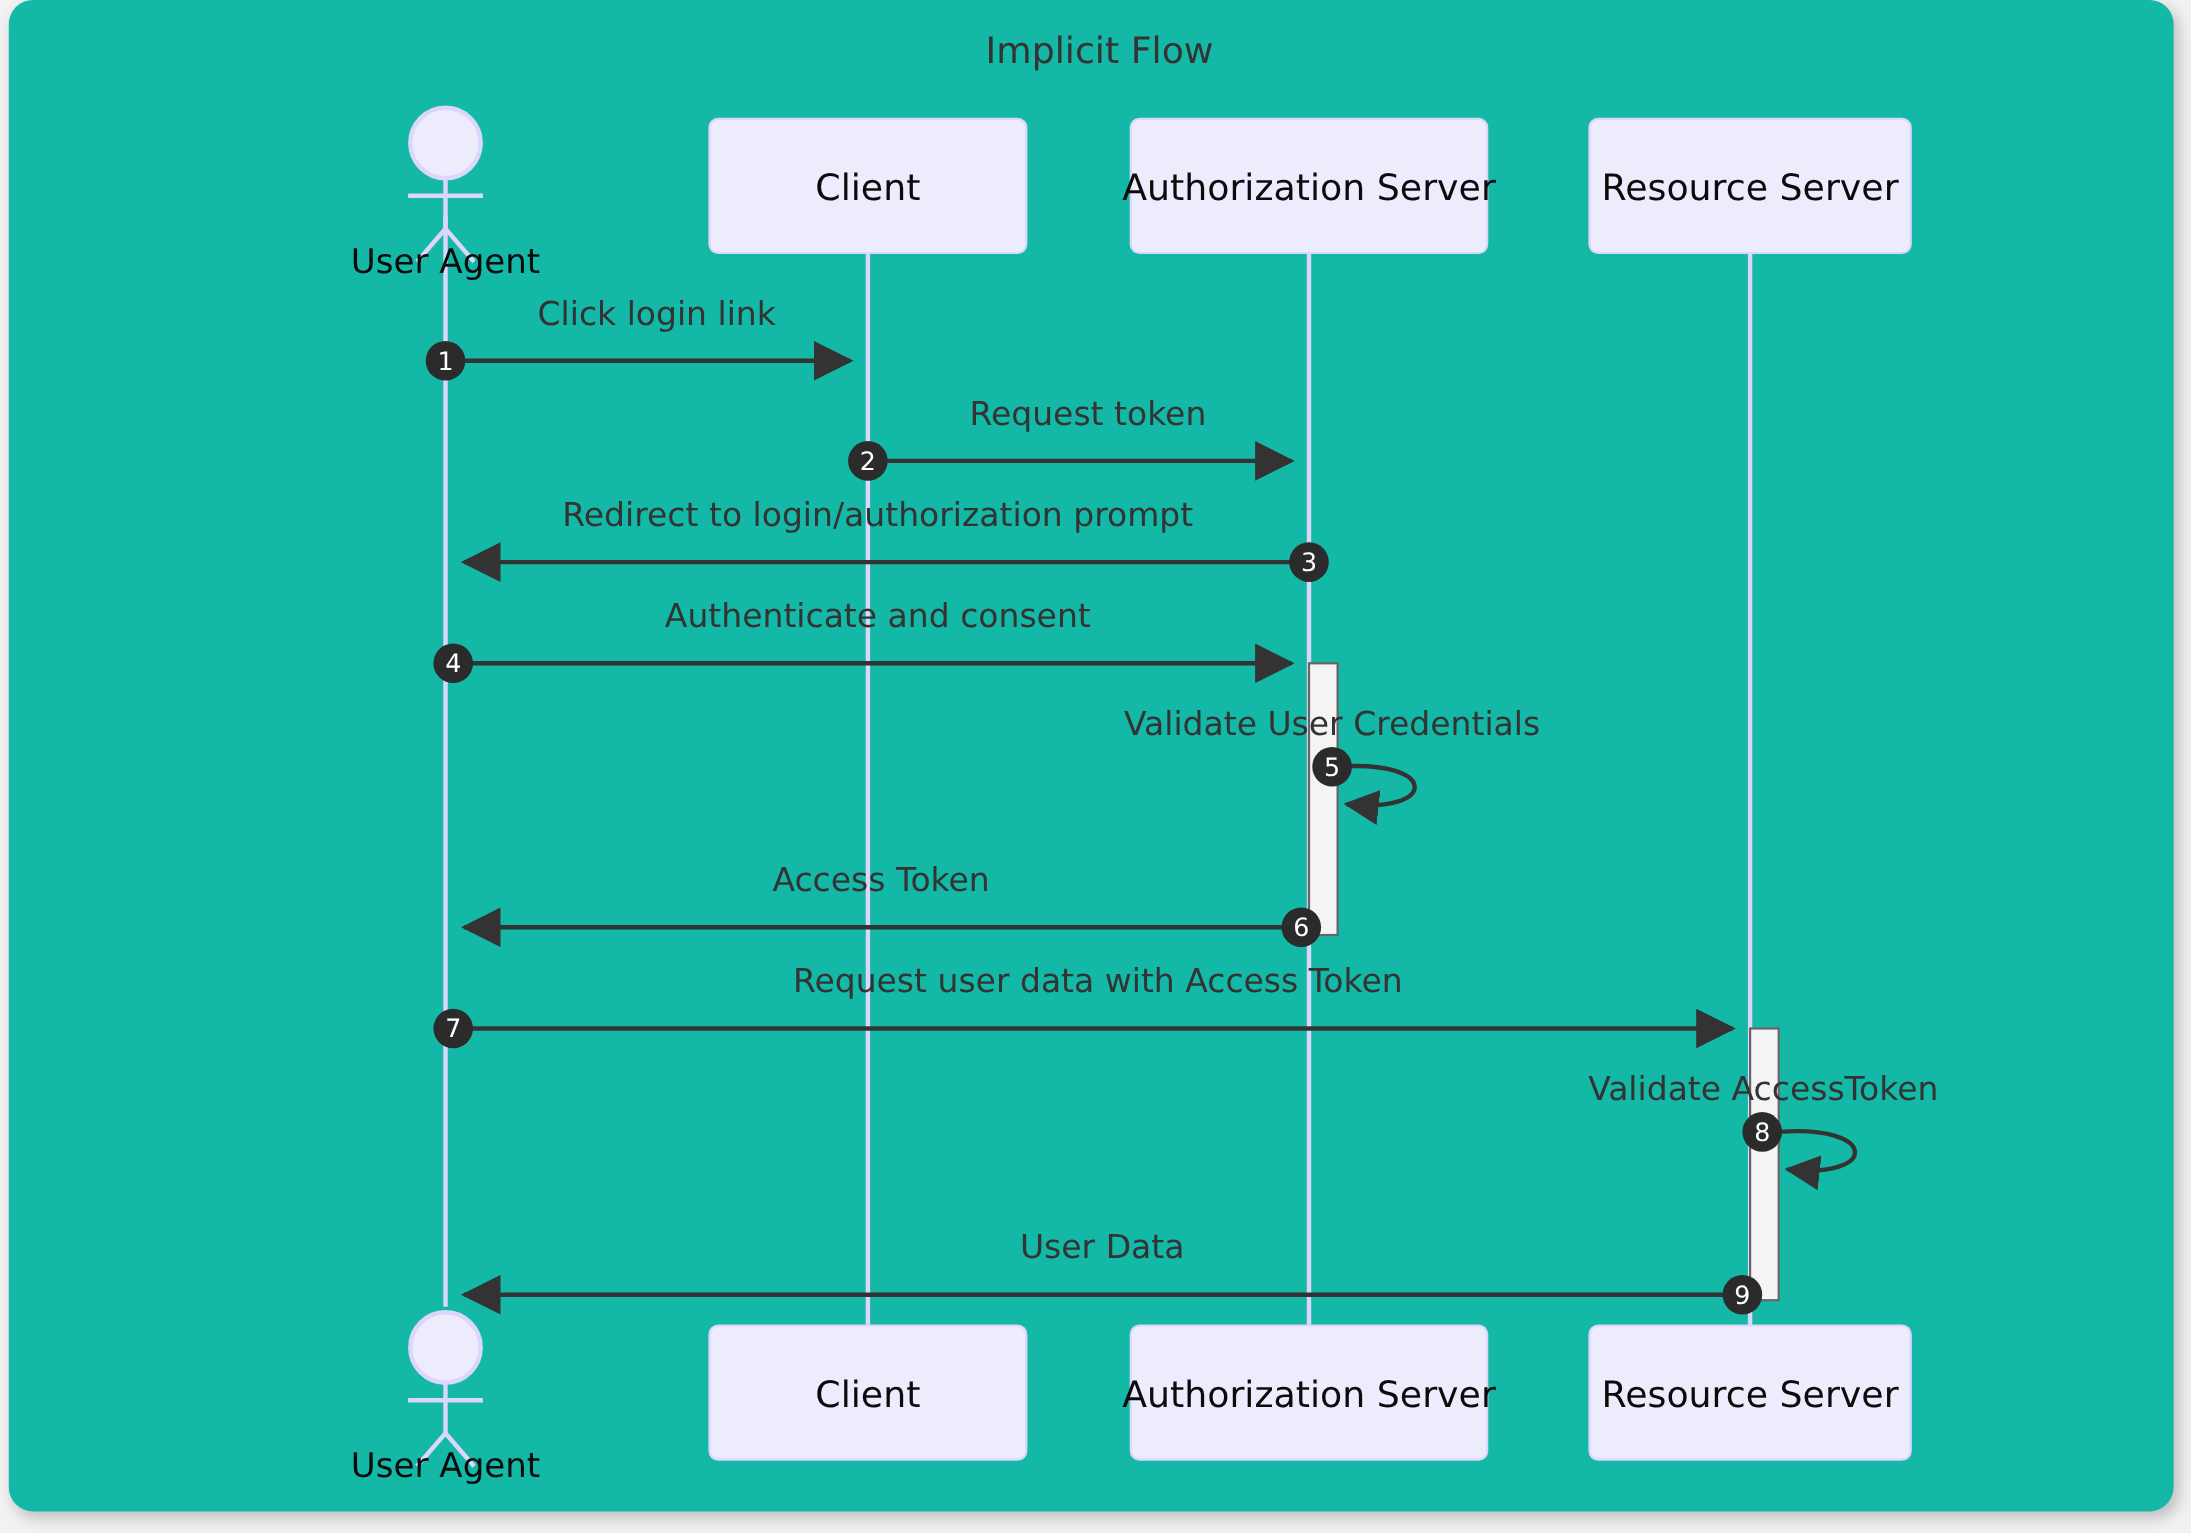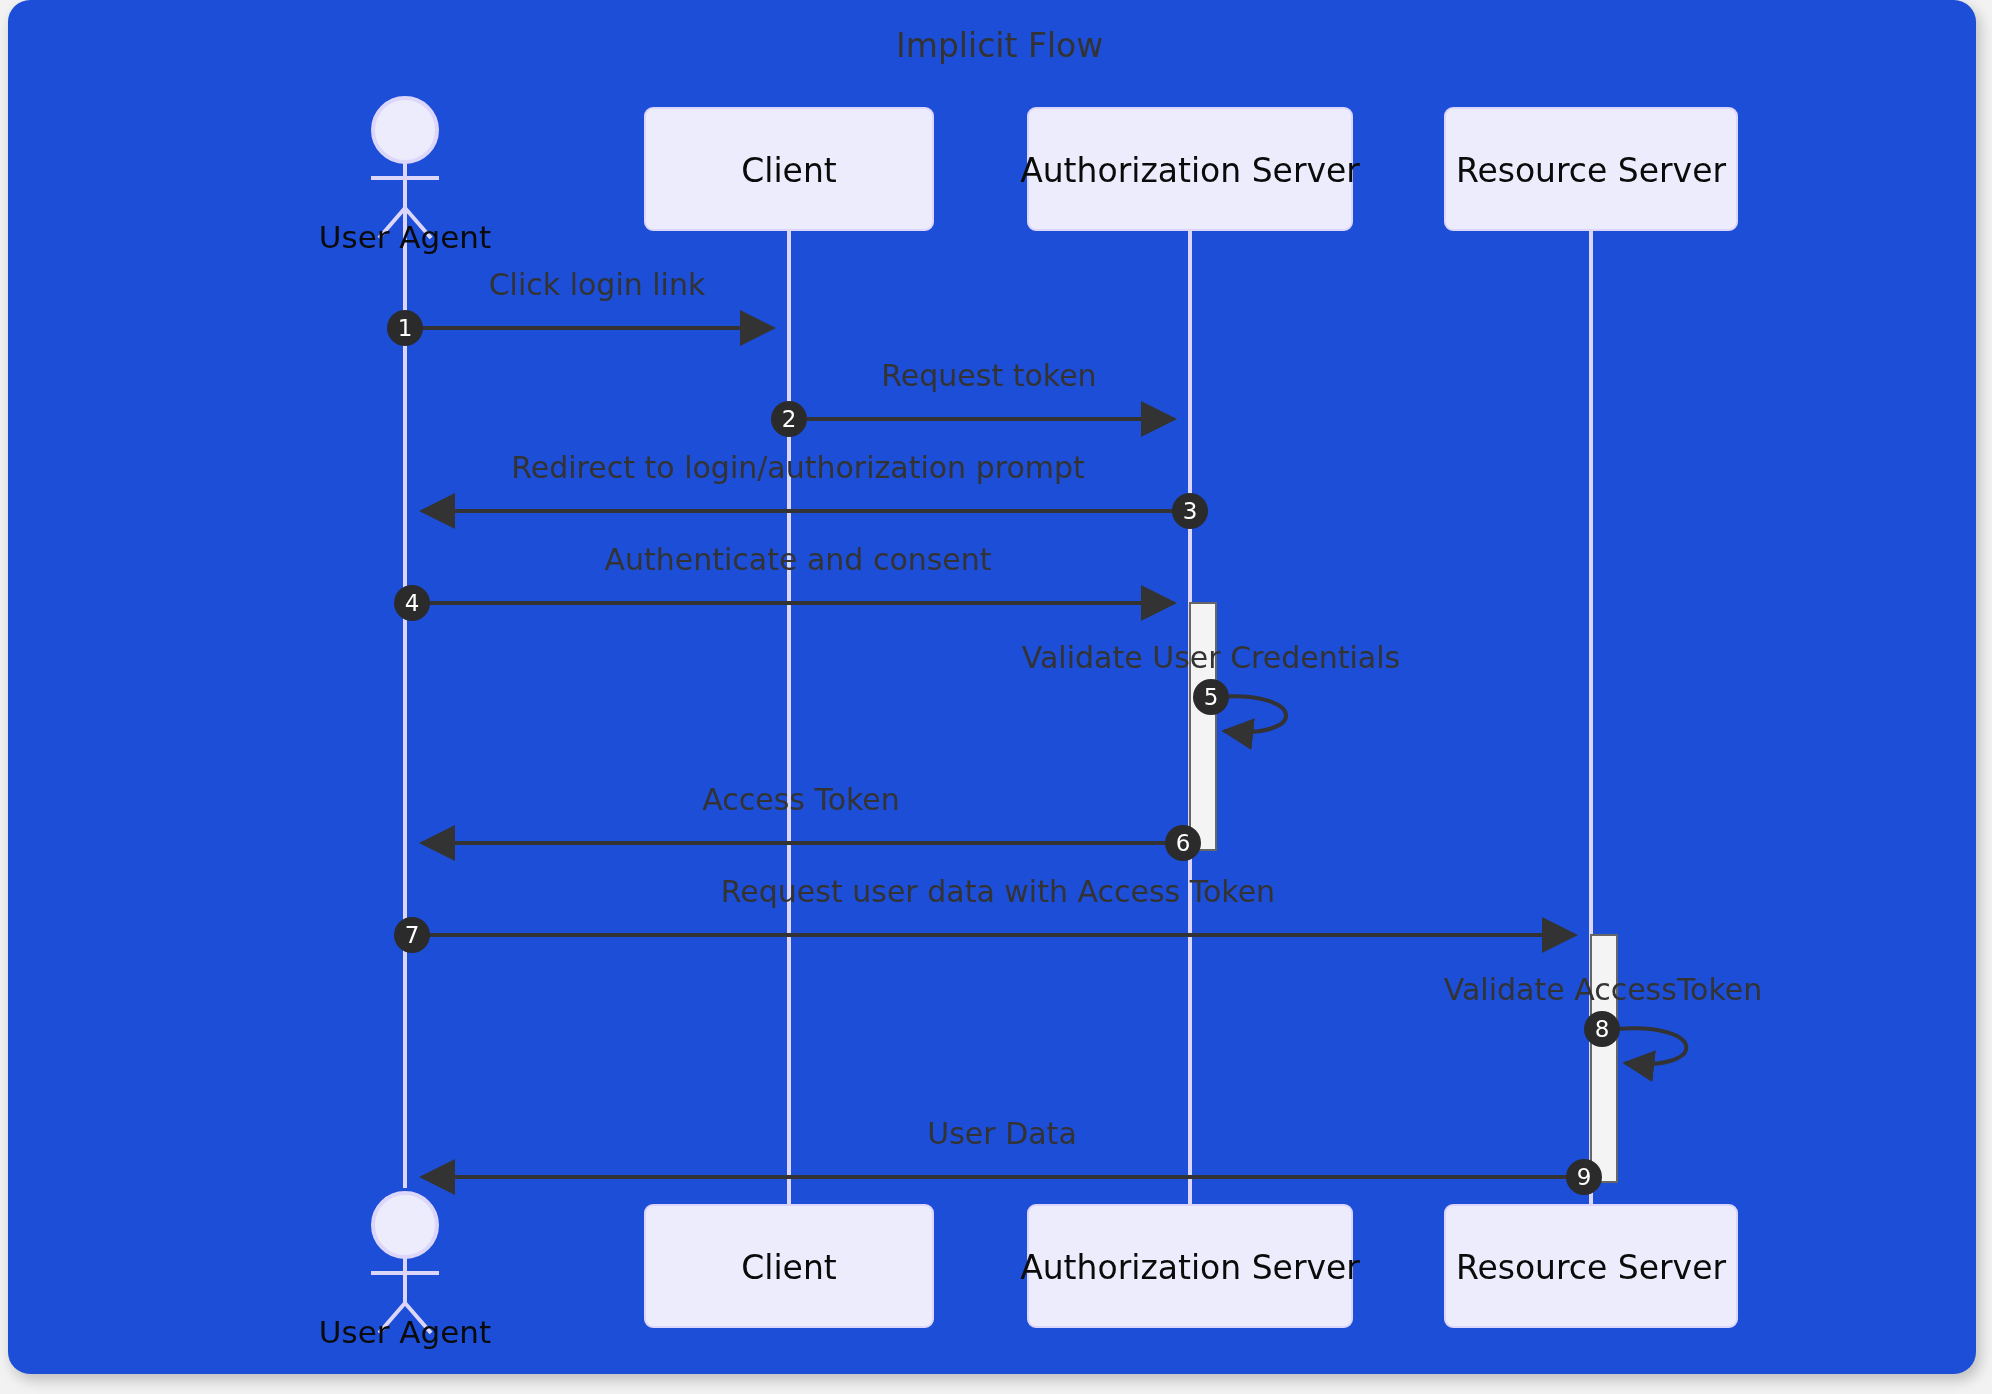--- a/index.html
+++ b/index.html
@@ -18,21 +18,21 @@
     width: 1992px;
     height: 1394px;
     background: #f2f2f2;
   }
   #card {
     position: absolute;
     left: 8px;
     top: 0px;
     width: 1968px;
     height: 1374px;
-    background: #1d4ed8;
+    background: #14b8a6;
     border-radius: 22px;
     box-shadow: 4px 6px 14px rgba(0,0,0,0.22);
     overflow: hidden;
   }
   #diagram-svg {
     position: absolute;
     left: 0;
     top: 0;
   }
   .diagram-title {

